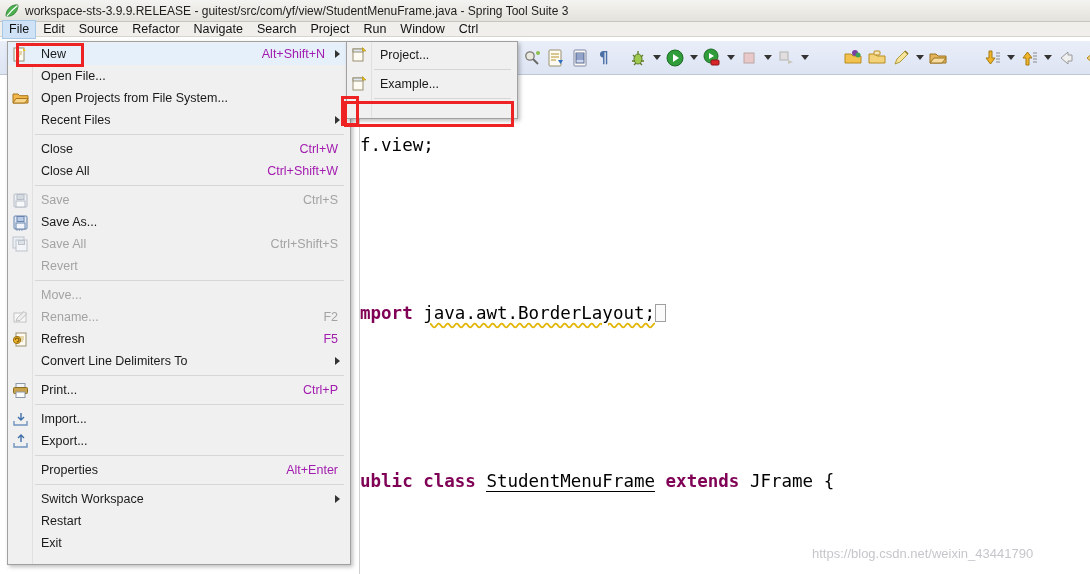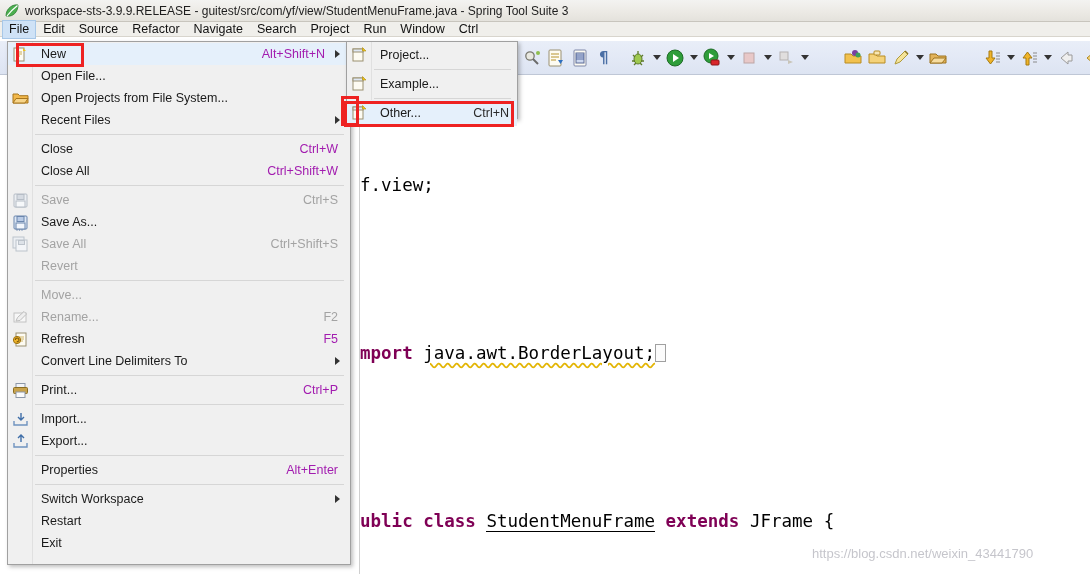--- a/index.html
+++ b/index.html
@@ -76,21 +76,20 @@
     position:absolute; left: 348px; top: 0; width: 12px; height: 499px;
     background: #ffffff; border-right: 1px solid #cfcfcf;
   }
   .code {
     position: absolute; left: 350px; top: 0; width: 740px; height: 432px;
     font-family: "DejaVu Sans Mono", monospace;
     font-size: 17.5px;
     line-height: 28px;
     white-space: pre;
     color: #000;
-    margin-top: 40px;
   }
   .code .ln { height: 28px; padding-left: 10px; }
   .kw  { color: #7f0055; font-weight: bold; }
   .pl  { color: #000000; }
   .wavy {
     text-decoration: underline;
     text-decoration-style: wavy;
     text-decoration-color: #e3b505;
     text-underline-offset: 3px;
   }
@@ -596,30 +595,19 @@
           <rect x="2" y="3" width="10" height="3" fill="#dfe8f5" stroke="#9a9070"></rect>
           <path d="M11.5 1.5 l3.5 3.5 -3.5 0 z" fill="#f0c419" stroke="#b08f10" stroke-width="0.6"></path>
         </svg>
       </span>
       <span class="lbl">Example...</span>
       <span class="acc"></span>
     </div>
 
     <div class="sub-sep"></div>
 
-    <div class="sub-row sel">
-      <span class="micon">
-        <svg width="17" height="17" viewBox="0 0 17 17">
-          <rect x="2" y="3" width="10" height="12" fill="#fdfbf2" stroke="#9a9070"></rect>
-          <rect x="2" y="3" width="10" height="3" fill="#dfe8f5" stroke="#9a9070"></rect>
-          <path d="M11.5 1.5 l3.5 3.5 -3.5 0 z" fill="#f0c419" stroke="#b08f10" stroke-width="0.6"></path>
-        </svg>
-      </span>
-      <span class="lbl">Other...</span>
-      <span class="acc">Ctrl+N</span>
-    </div>
   </div>
 
   <div class="annot" style="left:16px; top:43px; width:68px; height:24px;"></div>
   <div class="annot" style="left:341px; top:96px; width:18px; height:30px;"></div>
   <div class="annot" style="left:344px; top:101px; width:170px; height:26px;"></div>
 
 </div>
 
 </body></html>

